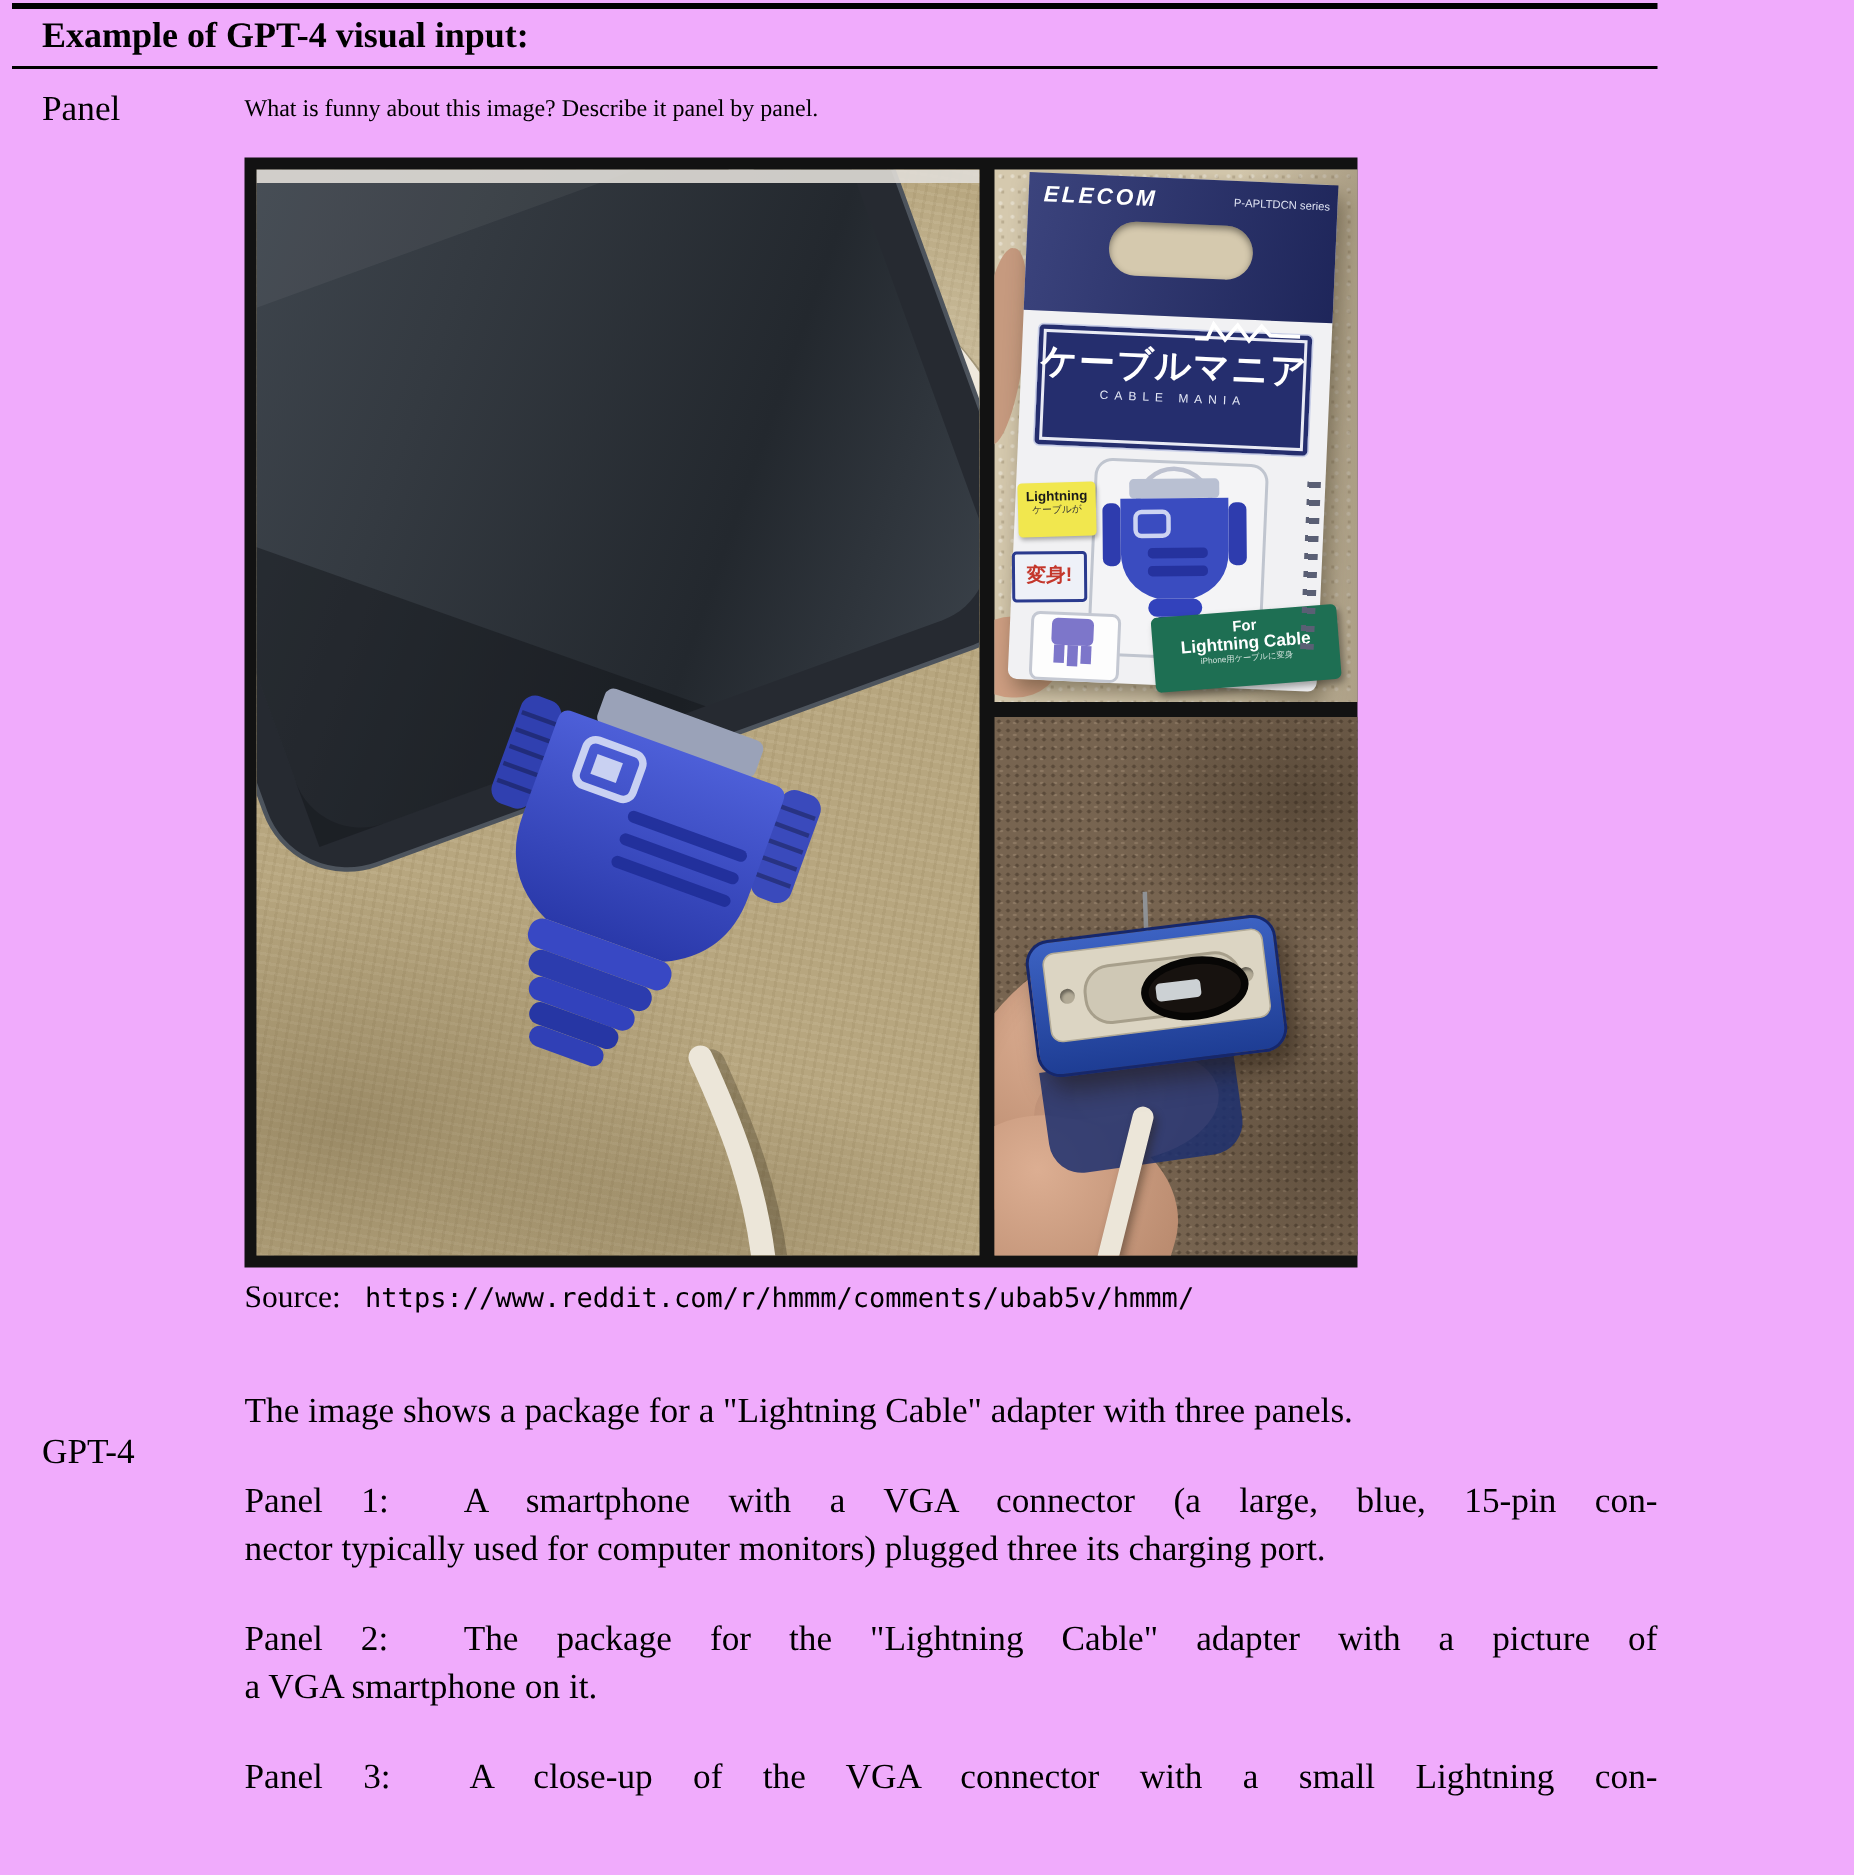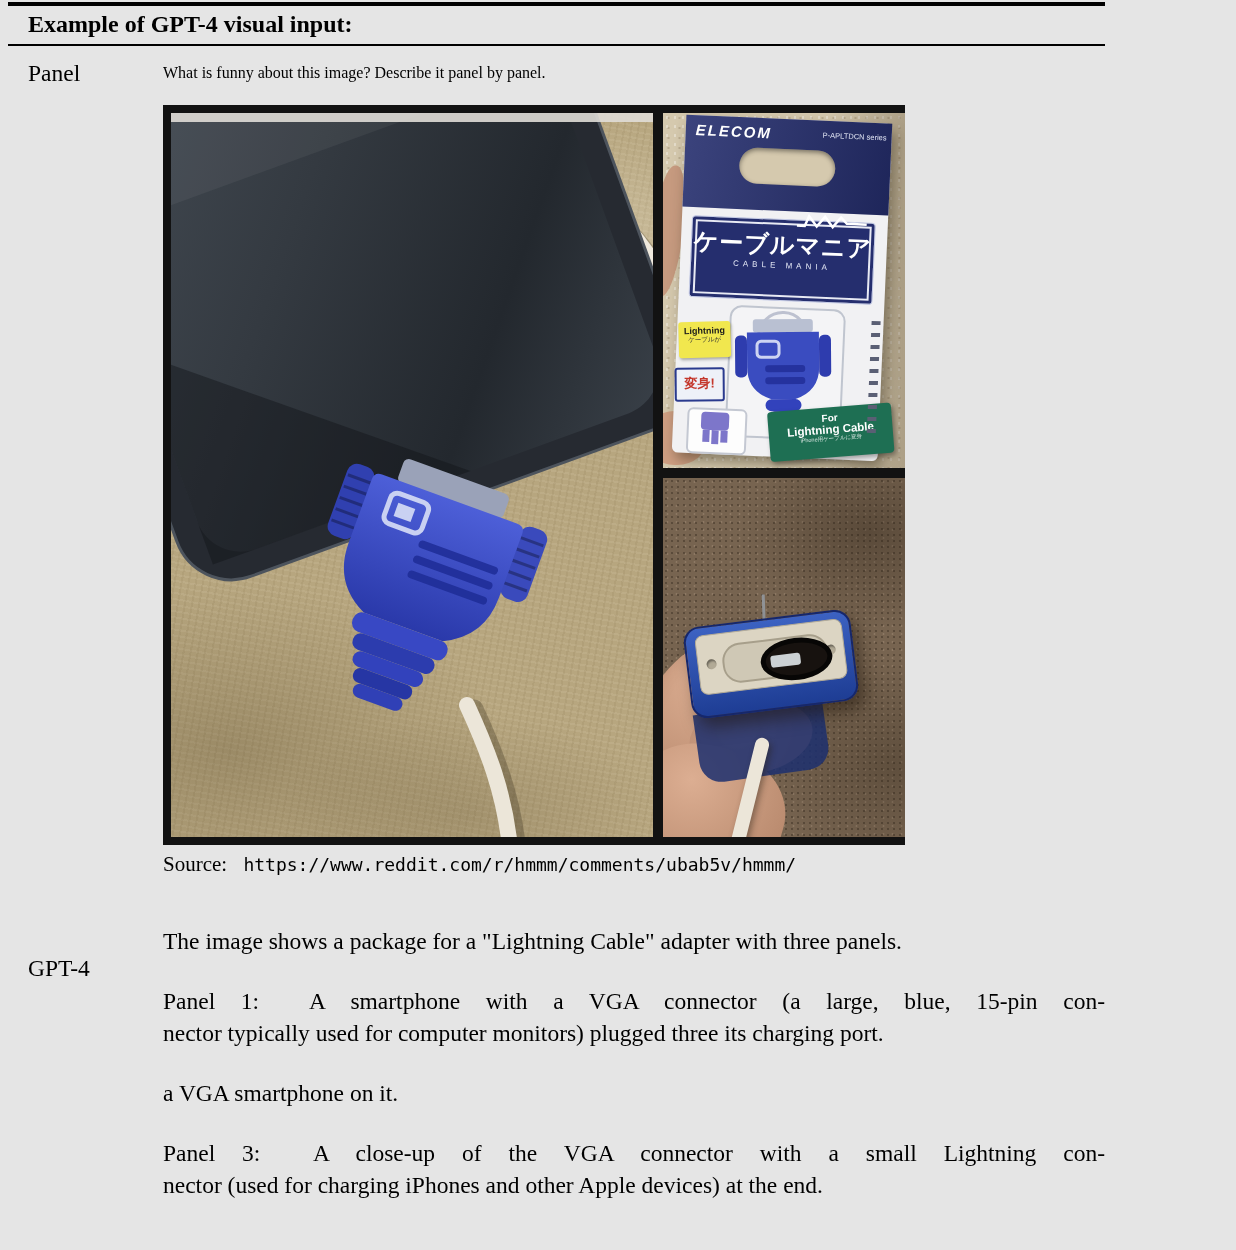--- a/index.html
+++ b/index.html
@@ -1,16 +1,16 @@
 <!DOCTYPE html>
 <html style="--connector-blue: #3a4fc0; --package-navy: #252e6e; --label-green: #1e6f53; --label-yellow: #f1e74e; --fabric-tan: #b7a67f; --fabric-cream: #d5c9ae; --fabric-brown: #776450; --cable-white: #ece6d9;"><head>
 <meta charset="utf-8">
 <style>
   html,body{margin:0;padding:0;background:#ffffff;}
-  .page{position:relative;width:1236px;height:1250px;background:#e5e5e5;overflow:hidden;
+  .page{position:relative;width:1236px;height:1250px;background:#f0abfc;overflow:hidden;
         font-family:"Liberation Serif","DejaVu Serif",serif;color:#000;}
   .rule{position:absolute;background:#000;}
   .rule-top{left:8px;top:2px;width:1097px;height:4px;}
   .rule-mid{left:8px;top:44px;width:1097px;height:2px;}
   .title{position:absolute;left:28px;top:11px;font-size:24px;font-weight:700;margin:0;}
   .role{position:absolute;left:28px;font-size:23.5px;line-height:32px;}
   .user-msg{position:absolute;left:163px;top:57px;width:960px;font-size:16px;line-height:32px;}
   .gpt-block{position:absolute;left:163px;top:925px;width:942px;font-size:23.5px;line-height:32px;}
   .gpt-block p{margin:0 0 28px 0;}
   .line{display:block;white-space:pre-wrap;}
@@ -252,21 +252,21 @@
   <div class="role" style="top:925px;margin-top:27px;">GPT-4</div>
   <div class="gpt-block">
     <p>
       <span class="line">The image shows a package for a "Lightning Cable" adapter with three panels.</span>
     </p>
     <p>
       <span class="line just">Panel 1:  A smartphone with a VGA connector (a large, blue, 15-pin con-</span>
       <span class="line">nector typically used for computer monitors) plugged three its charging port.</span>
     </p>
     <p>
+      <span class="line just">Panel 2:  The package for the "Lightning Cable" adapter with a picture of</span>
       <span class="line">a VGA smartphone on it.</span>
     </p>
     <p>
       <span class="line just">Panel 3:  A close-up of the VGA connector with a small Lightning con-</span>
-      <span class="line">nector (used for charging iPhones and other Apple devices) at the end.</span>
     </p>
   </div>
 
 </div>
 
 </body></html>

